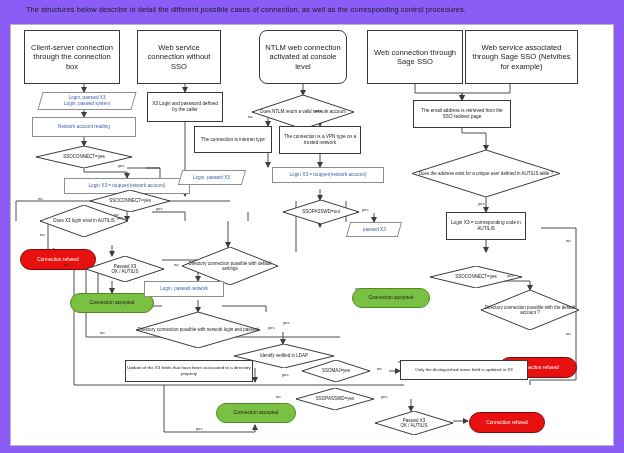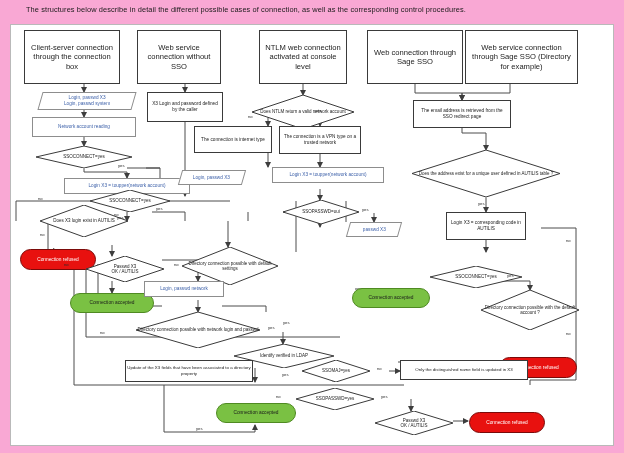--- a/index.html
+++ b/index.html
@@ -1,17 +1,17 @@
 <!DOCTYPE html>
 <html><head>
 <meta charset="utf-8">
 <style>
   html,body{margin:0;padding:0;background:#ffffff;}
   body{font-family:"Liberation Sans", sans-serif;}
-  #page{position:relative;width:624px;height:453px;background:#f9a8d4;overflow:hidden;}
+  #page{position:relative;width:624px;height:453px;background:#8b5cf6;overflow:hidden;}
   #intro{position:absolute;left:26px;top:4px;width:580px;font-size:7.4px;color:#1a1a1a;line-height:11px;letter-spacing:.1px;}
   #frame{position:absolute;left:10px;top:24px;width:604px;height:422px;border:1px solid #b9b9b9;background:#fff;box-sizing:border-box;}
   #svg{position:absolute;left:0;top:0;width:624px;height:453px;}
   .node{position:absolute;box-sizing:border-box;display:flex;align-items:center;justify-content:center;text-align:center;}
   .proc{border:1px solid #3a3a3a;background:#fff;color:#1b1b1b;}
   .hdr{font-size:7.6px;line-height:9.4px;padding:1px 2px;}
   .small{font-size:4.7px;line-height:6px;padding:1px 2px;}
   .tiny{font-size:4.4px;line-height:5.6px;padding:1px 1px;}
   .para{color:#3b5fa8;border:1px solid #8d8d8d;background:#fff;font-size:4.7px;line-height:6px;
         padding:1px 3px;}
@@ -121,28 +121,28 @@
       <path d="M266,306 L266,312"></path>
     </g>
   </svg>
 
   <div class="node proc hdr" style="left:24px;top:30px;width:96px;height:54px;">
     <span>Client-server connection through the connection box</span>
   </div>
   <div class="node proc hdr" style="left:137px;top:30px;width:84px;height:54px;">
     <span>Web service connection without SSO</span>
   </div>
-  <div class="node proc hdr" style="left:259px;top:30px;width:88px;height:54px;">
+  <div class="node proc hdr" style="left:259px;top:30px;width:88px;height:54px;border-radius:8px;">
     <span>NTLM web connection activated at console level</span>
   </div>
   <div class="node proc hdr" style="left:367px;top:30px;width:96px;height:54px;">
     <span>Web connection through Sage SSO</span>
   </div>
   <div class="node proc hdr" style="left:465px;top:30px;width:113px;height:54px;">
-    <span>Web service connection through Sage SSO (Directory for example)</span>
+    <span>Web service associated through Sage SSO (Netvibes for example)</span>
   </div>
 
   <div class="node para skew" style="left:40px;top:92px;width:94px;height:18px;">
     <span style="white-space:pre-line">Login, passwd X3
 Login, passwd system</span>
   </div>
   <div class="node para" style="left:32px;top:117px;width:104px;height:20px;">
     <span>Network account reading</span>
   </div>
 

